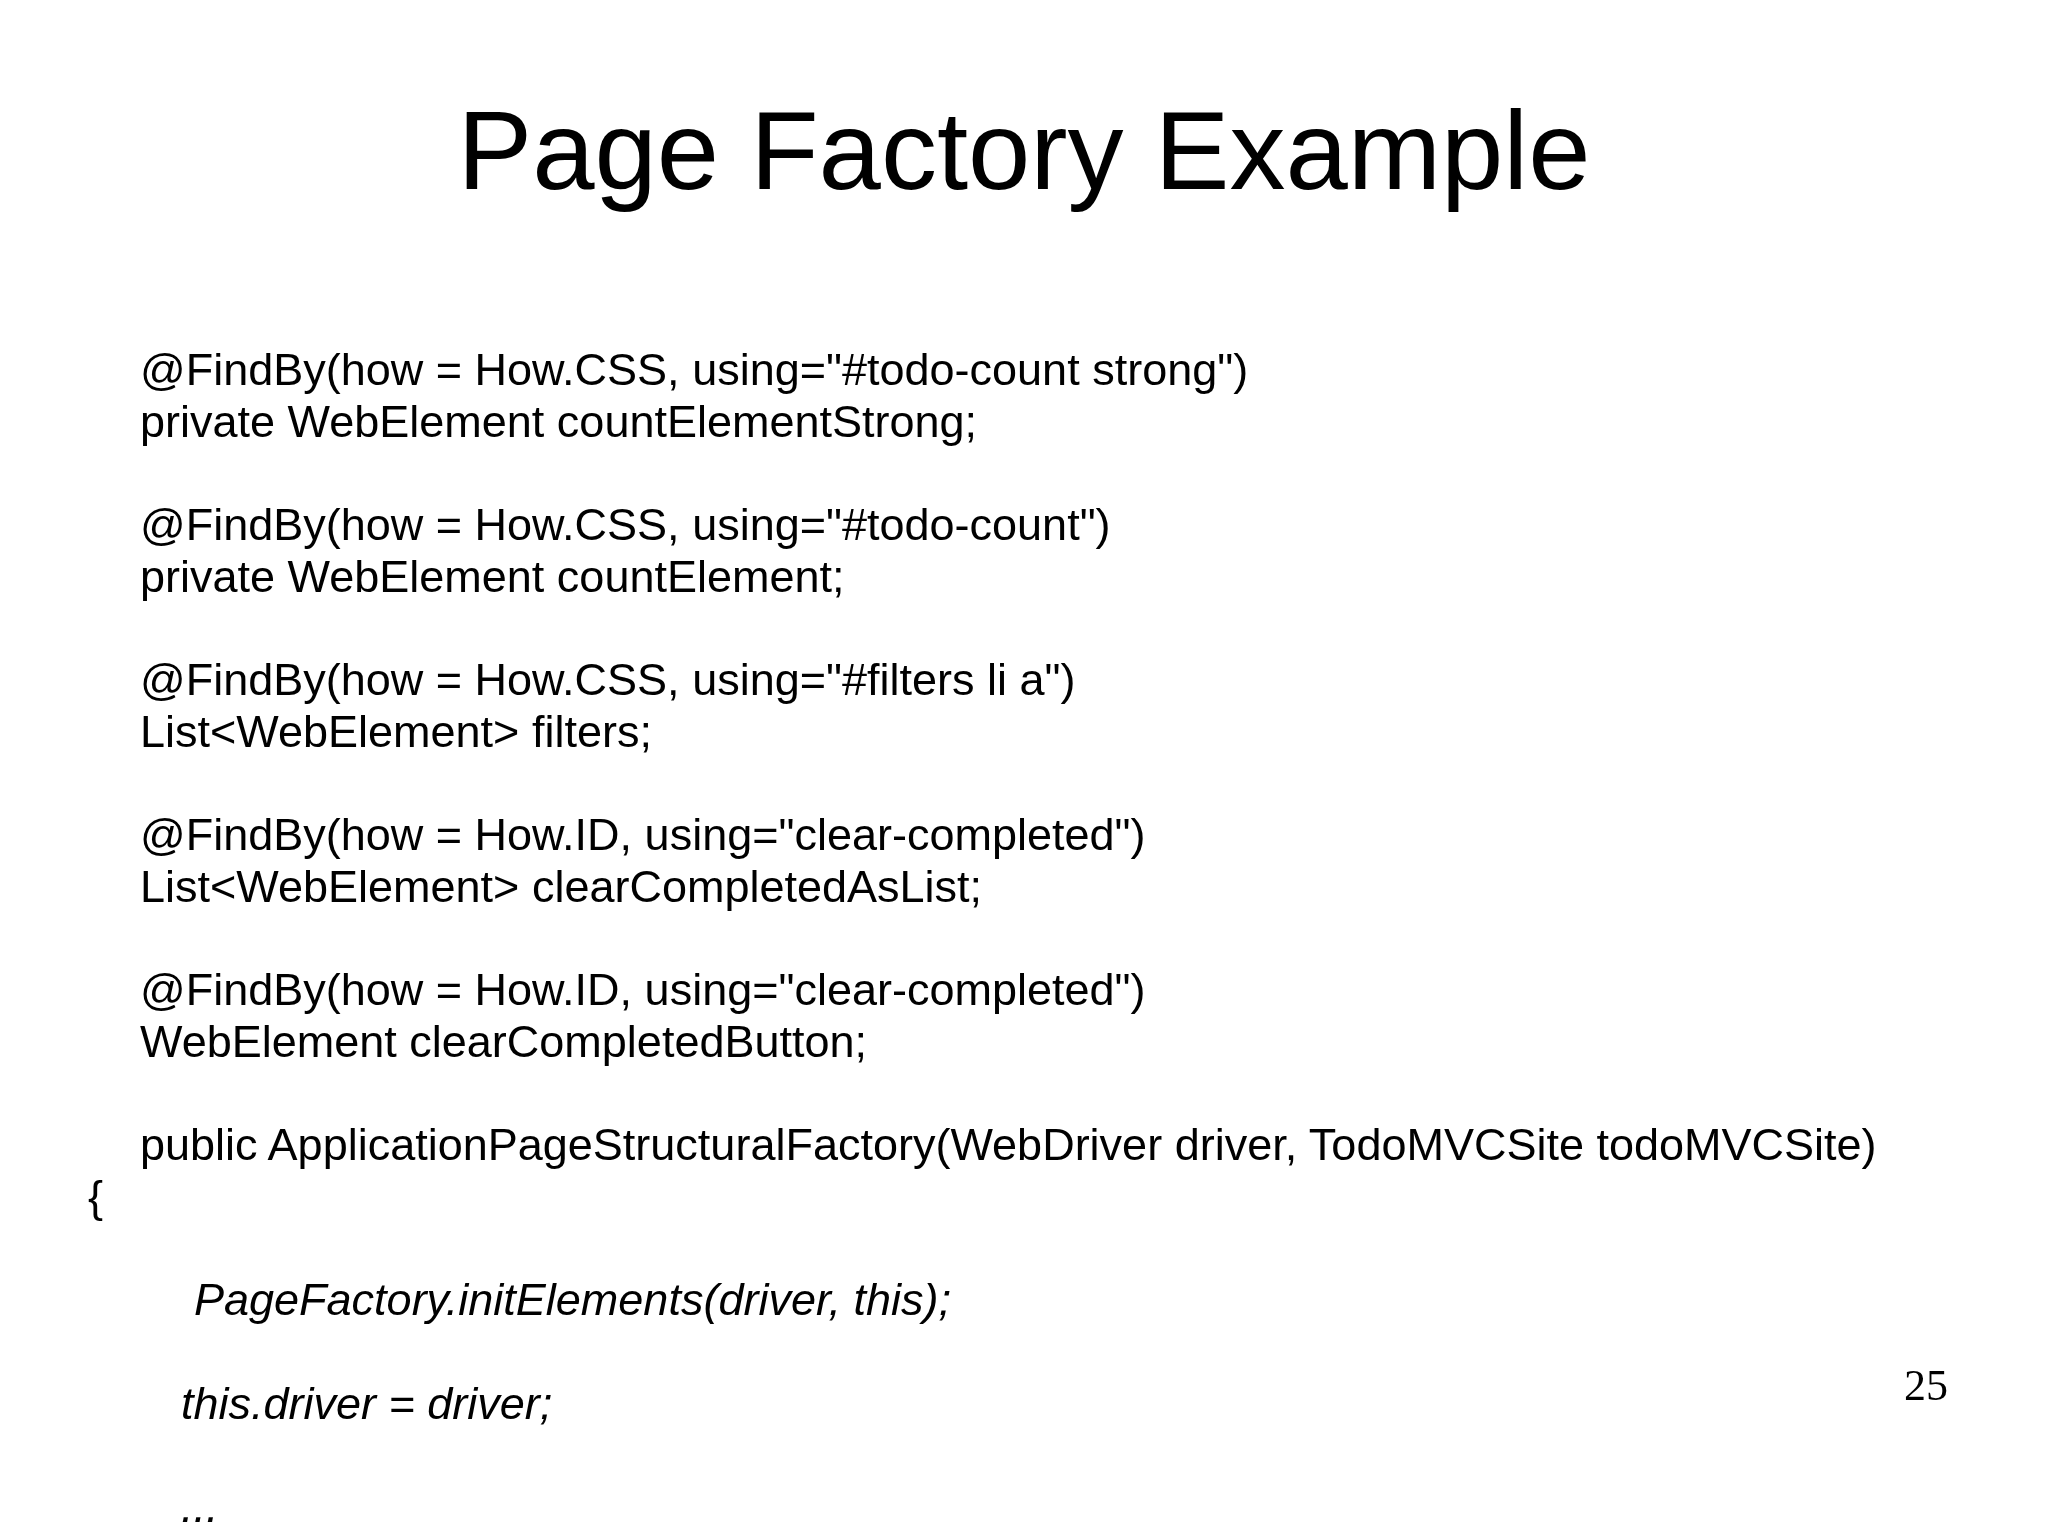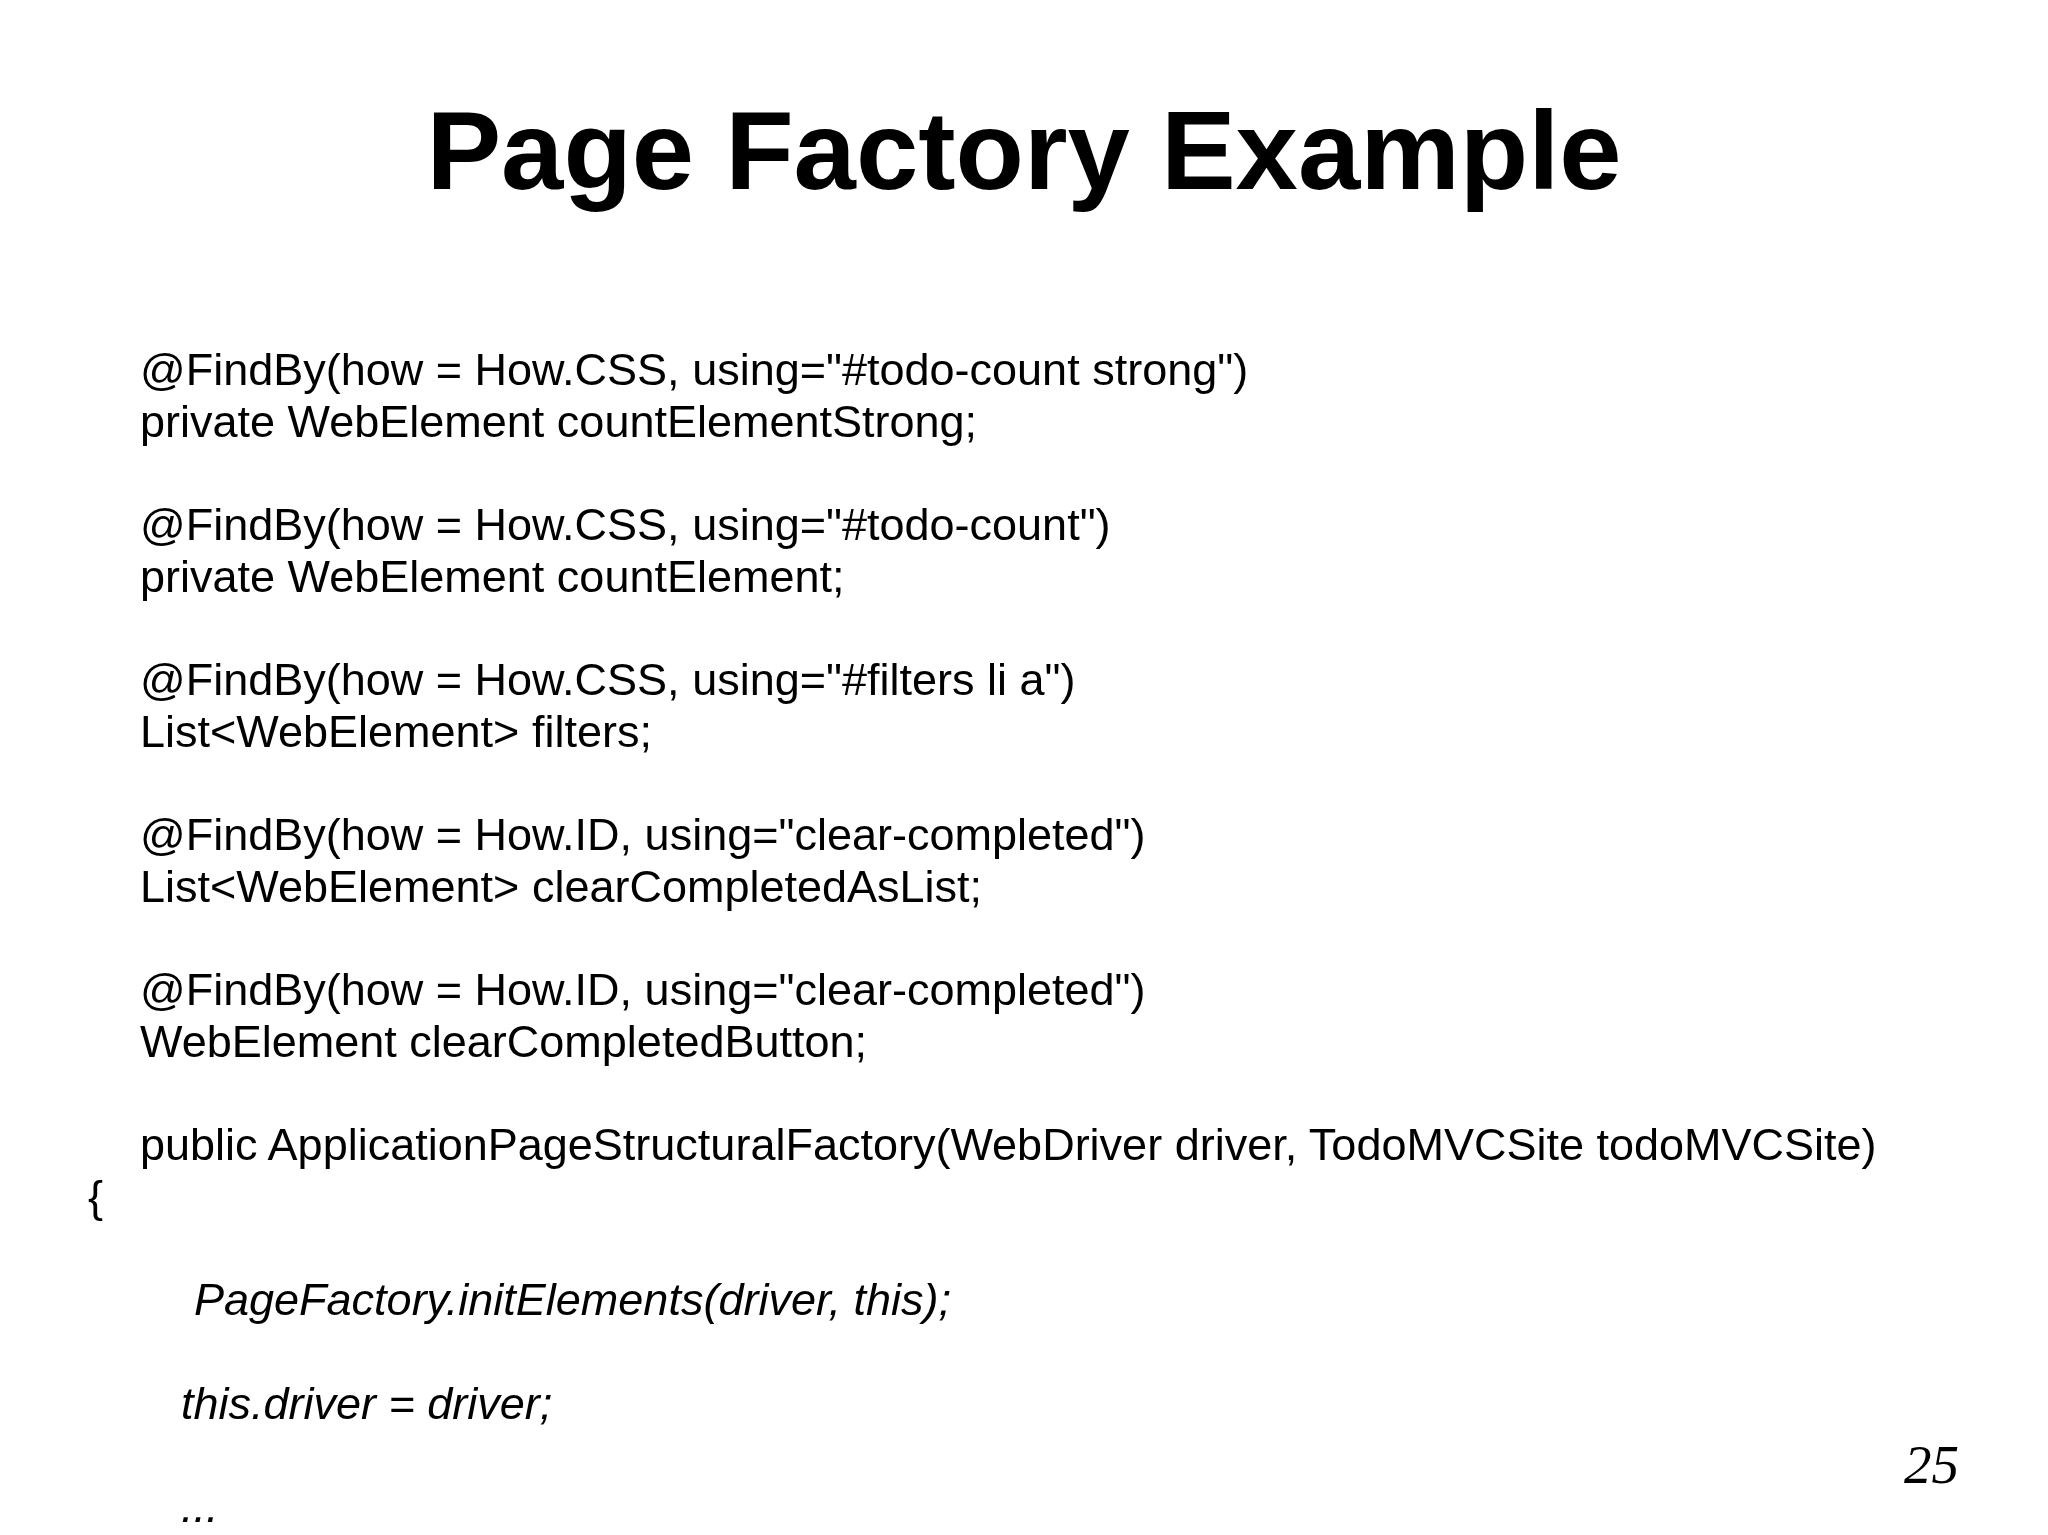--- a/index.html
+++ b/index.html
@@ -18,21 +18,21 @@
   }
   .title {
     position: absolute;
     top: 95px;
     left: 0;
     width: 100%;
     margin: 0;
     text-align: center;
     font-size: 112px;
     line-height: 1;
-    font-weight: 700;
+    font-weight: 400;
     letter-spacing: 0;
     white-space: nowrap;
   }
   .code {
     position: absolute;
     left: 0;
     top: 344px;
     width: 2048px;
     font-size: 45px;
     line-height: 51.7px;
@@ -41,25 +41,24 @@
   .code .line {
     height: 51.7px;
   }
   .indent-member    { padding-left: 140px; }
   .indent-brace     { padding-left: 88px;  }
   .indent-stmt-deep { padding-left: 194px; font-style: italic; }
   .indent-stmt      { padding-left: 181px; font-style: italic; }
   .page-number {
     position: absolute;
     left: 1904px;
-    top: 1437px;
+    top: 1364px;
     font-family: "Liberation Serif", serif;
-    font-size: 55px;
+    font-size: 44px;
     line-height: 1;
-    font-style: italic;
   }
 </style>
 </head>
 <body>
 
 <div class="slide">
   <h1 class="title">Page Factory Example</h1>
 
   <div class="code" id="code-lines"><div class="line indent-member">@FindBy(how = How.CSS, using="#todo-count strong")</div><div class="line indent-member">private WebElement countElementStrong;</div><div class="line blank">&nbsp;</div><div class="line indent-member">@FindBy(how = How.CSS, using="#todo-count")</div><div class="line indent-member">private WebElement countElement;</div><div class="line blank">&nbsp;</div><div class="line indent-member">@FindBy(how = How.CSS, using="#filters li a")</div><div class="line indent-member">List&lt;WebElement&gt; filters;</div><div class="line blank">&nbsp;</div><div class="line indent-member">@FindBy(how = How.ID, using="clear-completed")</div><div class="line indent-member">List&lt;WebElement&gt; clearCompletedAsList;</div><div class="line blank">&nbsp;</div><div class="line indent-member">@FindBy(how = How.ID, using="clear-completed")</div><div class="line indent-member">WebElement clearCompletedButton;</div><div class="line blank">&nbsp;</div><div class="line indent-member">public ApplicationPageStructuralFactory(WebDriver driver, TodoMVCSite todoMVCSite)</div><div class="line indent-brace">{</div><div class="line blank">&nbsp;</div><div class="line indent-stmt-deep">PageFactory.initElements(driver, this);</div><div class="line blank">&nbsp;</div><div class="line indent-stmt">this.driver = driver;</div><div class="line blank">&nbsp;</div><div class="line indent-stmt">...</div></div>
 

